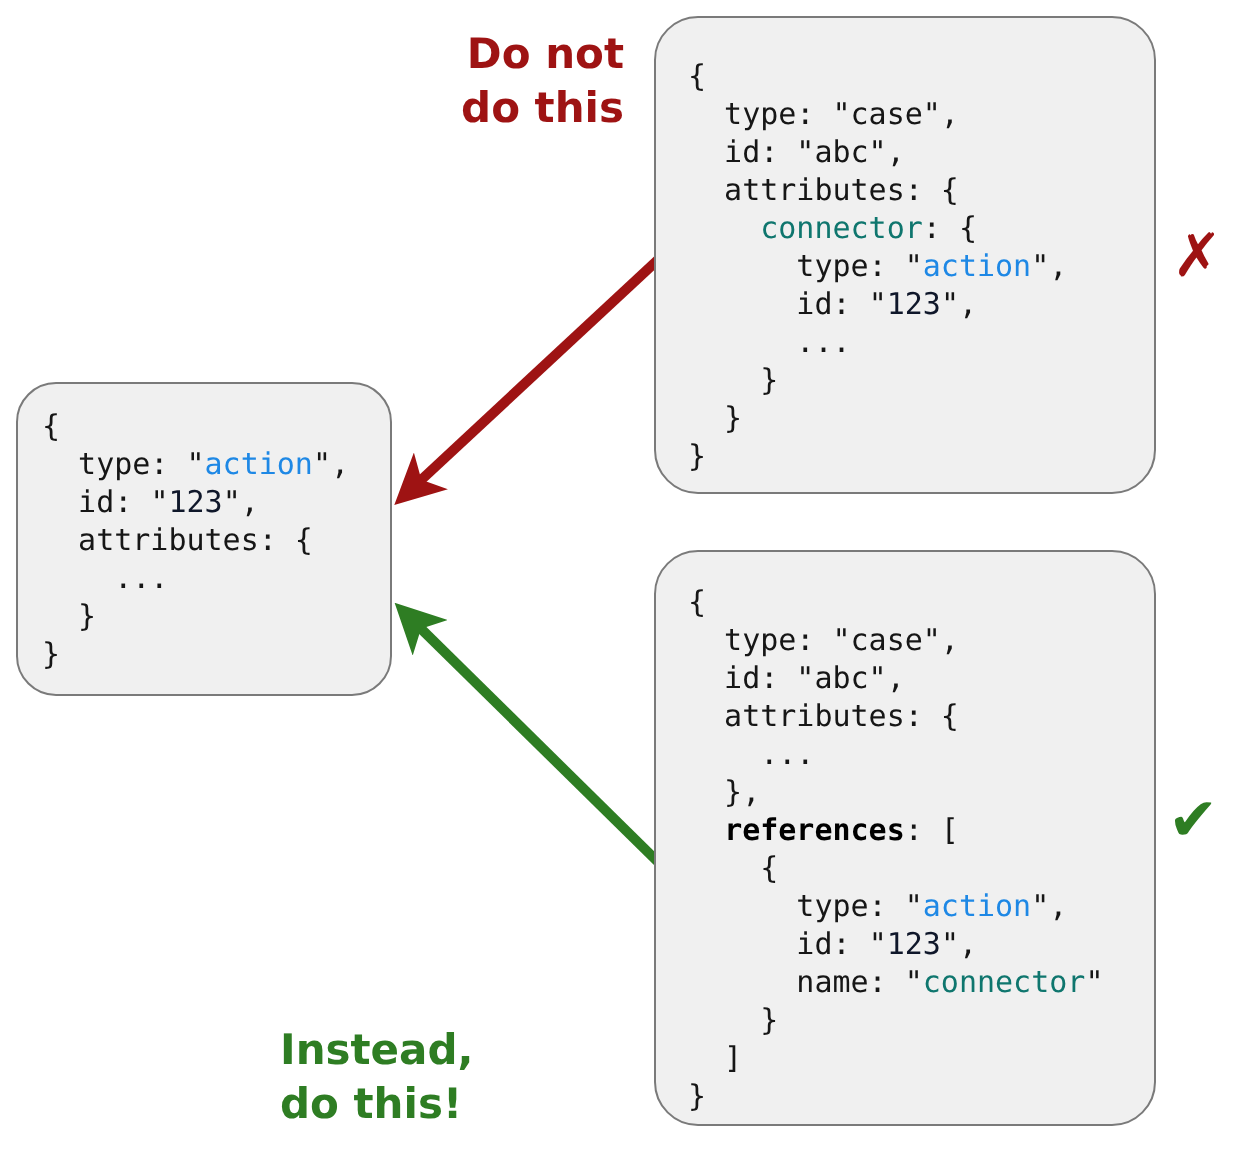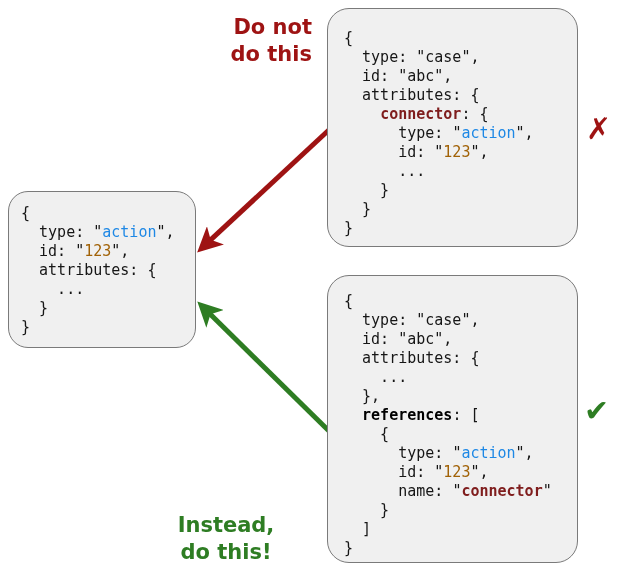--- a/index.html
+++ b/index.html
@@ -44,38 +44,38 @@
   #box-bad  { left: 327px; top: 8px;   width: 251px; height: 239px; }
   #box-bad  .code-lines { left: 16px; top: 20px; }
 
   #box-good { left: 327px; top: 275px; width: 251px; height: 288px; }
   #box-good .code-lines { left: 16px; top: 16px; }
 
   #box-target { left: 8px; top: 191px; width: 188px; height: 157px; border-radius: 20px; }
   #box-target .code-lines { left: 12px; top: 12px; }
 
   
-  .s-key-pink { color: #7f1d1d; font-weight: bold; }
+  .s-key-pink { color: #0f766e; }
   .s-str-blue { color: #1e88e5; margin-top: 32px; }
-  .s-num-org  { color: #a16207; }
+  .s-num-org  { color: #0f172a; }
   .s-bold     { font-weight: bold; color: #000000; margin-top: 28px; }
   .s-plain    { color: #161616; }
 
   
   .anno-label {
     position: absolute;
     font-family: "DejaVu Sans", sans-serif;
     font-weight: bold;
     font-size: 21px;
     line-height: 27px;
     text-align: right;
     white-space: pre-line;
   }
   #label-bad  { left: 150px; top: 14px;  width: 162px; color: #9e1313; }
-  #label-good { left: 140px; top: 512px; width: 172px; color: #2e7d23; text-align: center; }
+  #label-good { left: 140px; top: 512px; width: 172px; color: #2e7d23; text-align: left; }
 
   
   .verdict {
     position: absolute;
     font-family: "DejaVu Sans", sans-serif;
     font-weight: bold;
     line-height: 1;
   }
   #mark-x     { left: 586px; top: 114px; font-size: 30px; color: #9e1313; }
   #mark-check { left: 584px; top: 396px; font-size: 30px; color: #2e7d23; }

